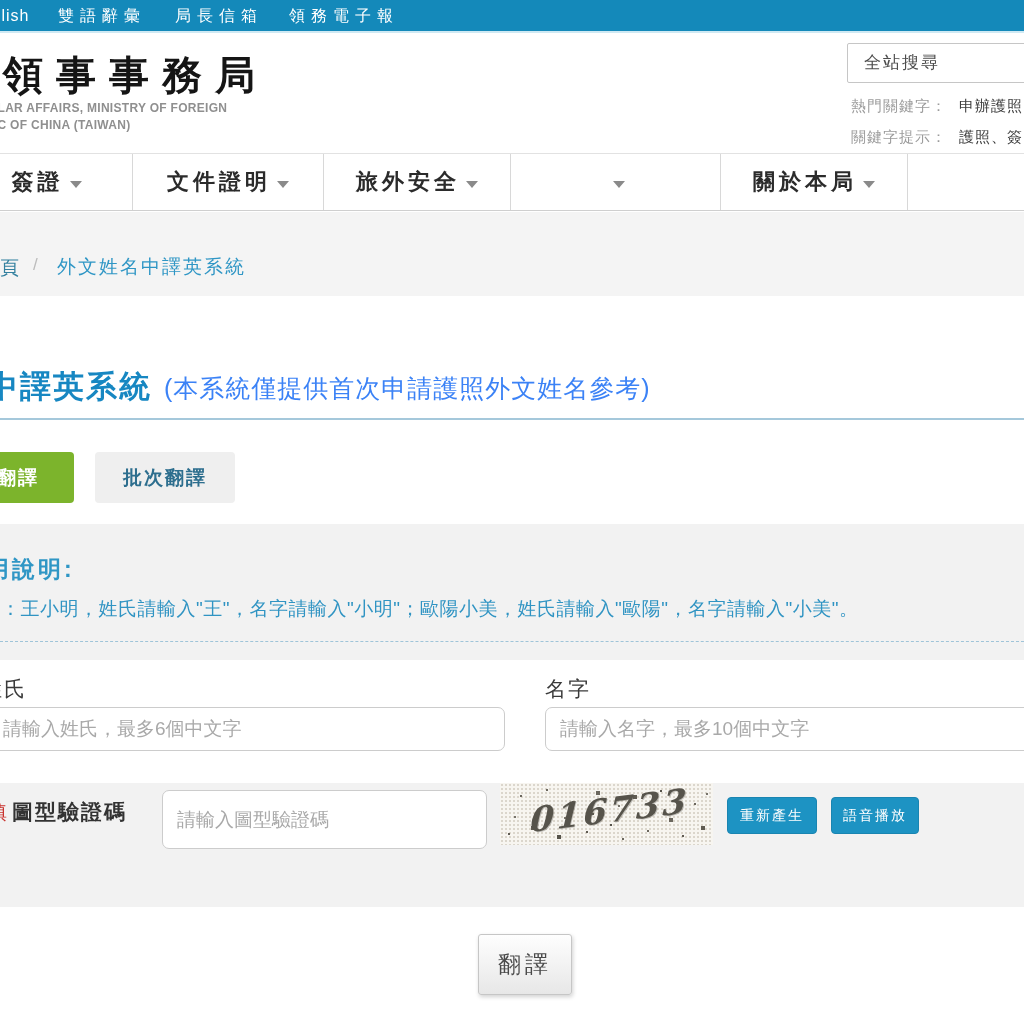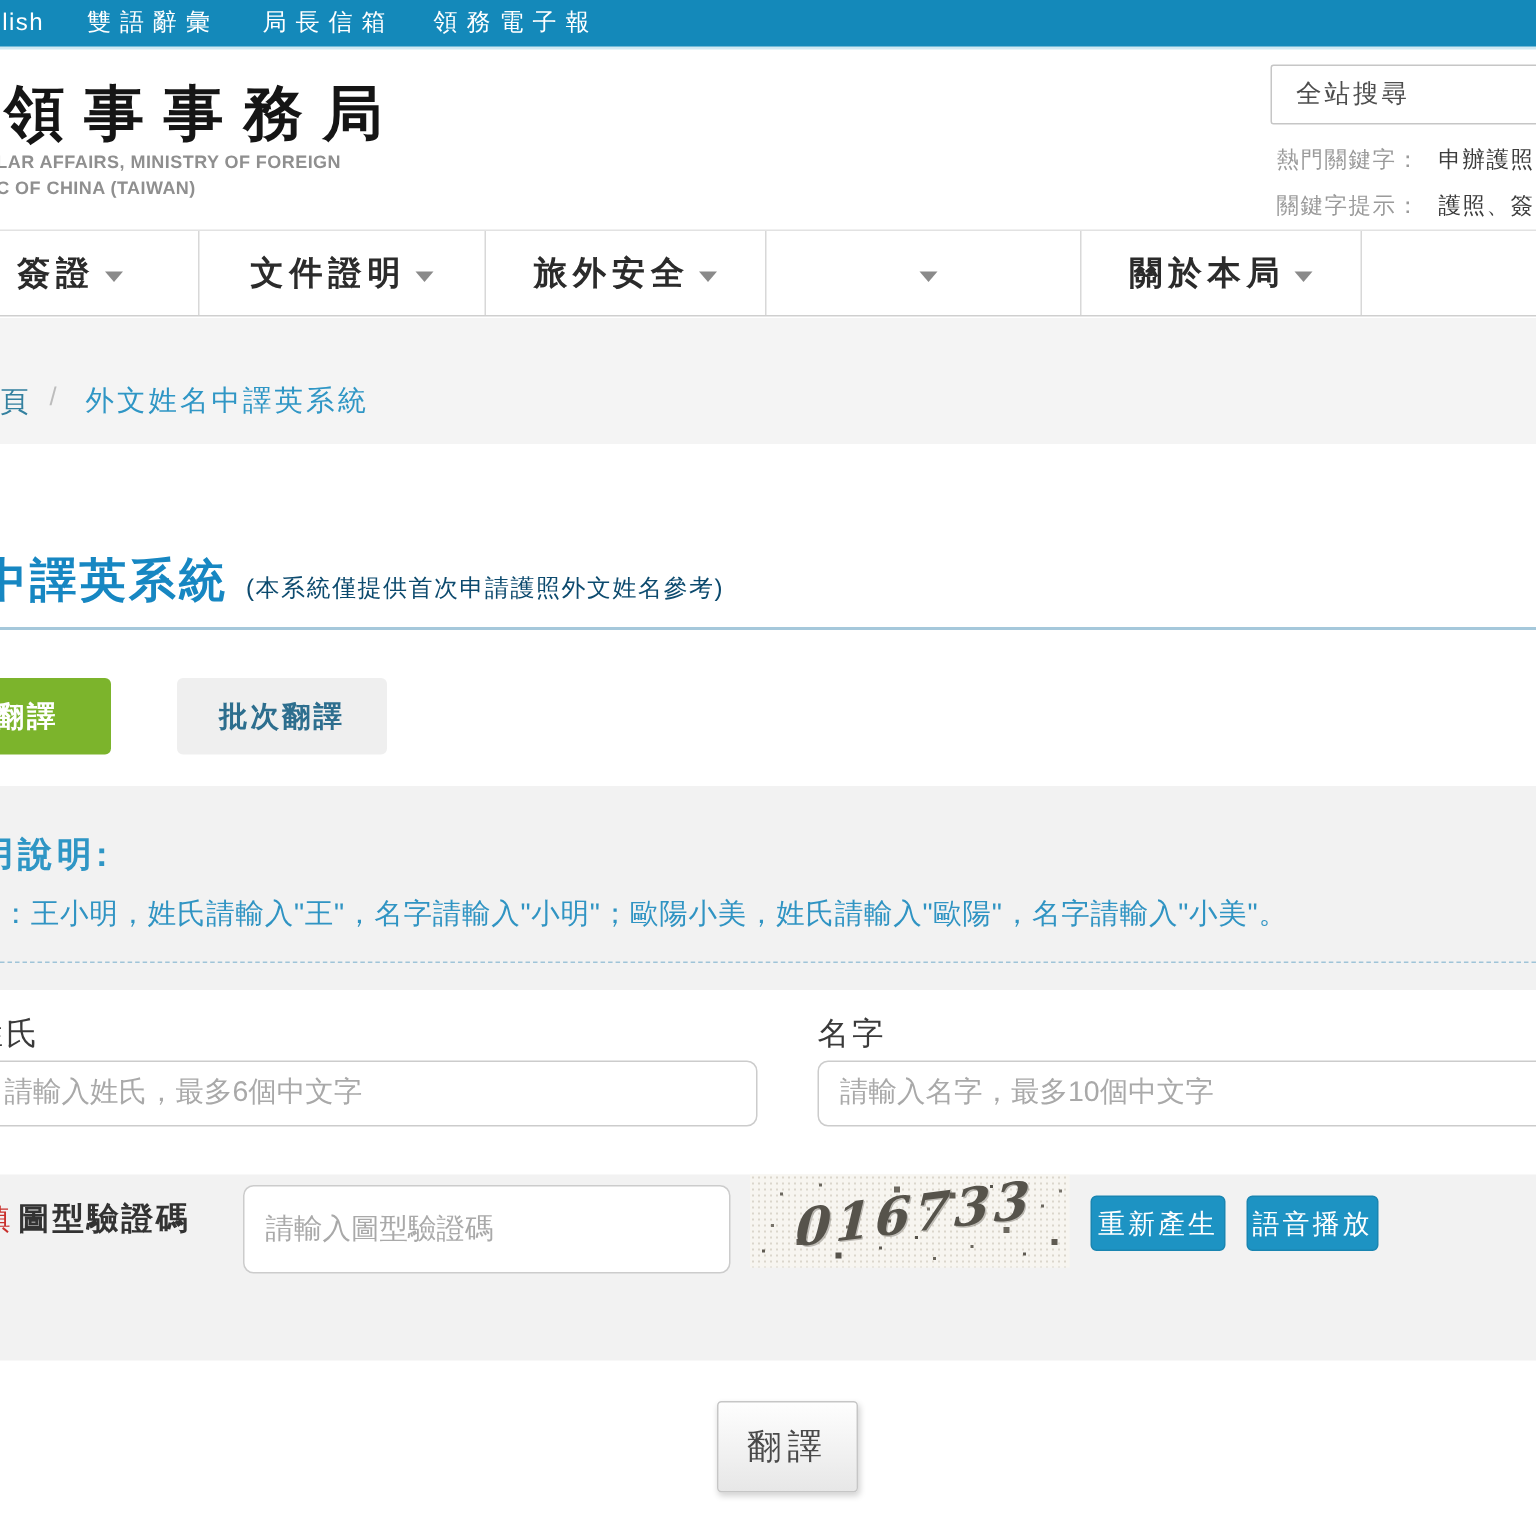--- a/index.html
+++ b/index.html
@@ -41,30 +41,30 @@
   
   .crumbband { position:absolute; left:0; top:212px; width:1024px; height:84px; background:#f4f4f4; }
   .crumb-home { position:absolute; left:-20px; top:43px; font-size:19px; color:#33809f;
     letter-spacing:1px; cursor:pointer; text-decoration:none; }
   .crumb-sep { position:absolute; left:33px; top:43px; font-size:17px; color:#bcbcbc; }
   .crumb-cur { position:absolute; left:57px; top:42px; font-size:19px; color:#2f96c5; letter-spacing:2px; }
 
   
   .titlerow { left:-145px; top:366px; }
   .title-main { color:#1787c2; font-weight:bold; font-size:31px; letter-spacing:2px; }
-  .title-note { color:#0c4a6e; font-size:16px; margin-left:12px; letter-spacing:1px; }
+  .title-note { color:#3b82f6; font-size:25px; margin-left:12px; letter-spacing:1px; }
   .title-divider { position:absolute; left:0; top:418px; width:1024px; height:0;
     border-top:2px solid #a5c8db; }
 
   
   .tab { position:absolute; top:452px; height:51px; border-radius:4px;
     display:flex; align-items:center; justify-content:center; font-size:19px;
     font-weight:bold; letter-spacing:2px; cursor:pointer; }
   .tab-active { left:-80px; width:154px; background:#7cb42c; color:#fff; }
-  .tab-idle { left:95px; width:140px; background:#efefef; color:#2d6e8e;margin-left:23px; }
+  .tab-idle { left:95px; width:140px; background:#efefef; color:#2d6e8e; }
 
   
   .panel1 { position:absolute; left:0; top:524px; width:1024px; height:136px; background:#f2f2f2; }
   .instr-head { position:absolute; left:-40px; top:30px; font-size:23px; font-weight:bold;
     color:#2f96c5; letter-spacing:3px; white-space:nowrap; }
   .instr-example { position:absolute; left:-38px; top:72px; font-size:19px; color:#3094c3;
     letter-spacing:0.5px; white-space:nowrap; }
   .dashline { position:absolute; left:0; top:117px; width:1024px; height:0;
     border-top:1px dashed #9fc4d8; }
 
@@ -89,21 +89,21 @@
     transform:rotate(-7deg) skewX(-10deg); text-shadow:1px 1px 0 rgba(86,83,75,0.35); }
   .speck1 { position:absolute; left:0; top:0; width:2px; height:2px; background:transparent;
     box-shadow:8px 50px 0 #5f5b52, 20px 12px 0 #6b675e, 32px 44px 0 1px #5f5b52,
     46px 6px 0 #6b675e, 58px 53px 0 1px #56534b, 72px 18px 0 #6b675e, 86px 48px 0 #5f5b52,
     97px 9px 0 1px #6b675e, 110px 41px 0 #56534b, 122px 55px 0 #6b675e, 134px 13px 0 1px #5f5b52,
     147px 47px 0 #6b675e, 160px 7px 0 #56534b, 170px 36px 0 1px #6b675e, 182px 52px 0 #5f5b52,
     194px 20px 0 #6b675e, 202px 44px 0 1px #5f5b52, 38px 27px 0 #6b675e, 92px 30px 0 #5f5b52,
     152px 28px 0 #6b675e, 14px 33px 0 #77736a, 64px 34px 0 #77736a, 118px 22px 0 #77736a,
     176px 16px 0 #77736a, 206px 10px 0 #77736a; }
   .btn-teal { position:absolute; top:14px; height:37px; background:#1d93c3;
-    border:1px solid #1a85b1; border-radius:4px; color:#fff; font-size:18px;
+    border:1px solid #1a85b1; border-radius:4px; color:#fff; font-size:14px;
     letter-spacing:2px; display:flex; align-items:center; justify-content:center; cursor:pointer; }
   .btn-regen { left:727px; width:90px; }
   .btn-audio { left:831px; width:88px; }
 
   
   .btn-translate { position:absolute; left:478px; top:934px; width:94px; height:61px;
     background:linear-gradient(#fefefe, #e7e7e7); border:1px solid #c6c6c6; border-radius:3px;
     box-shadow:1px 2px 4px rgba(0,0,0,0.18); color:#4a4a4a; font-size:23px; letter-spacing:4px;
     display:flex; align-items:center; justify-content:center; cursor:pointer; }
 </style>

